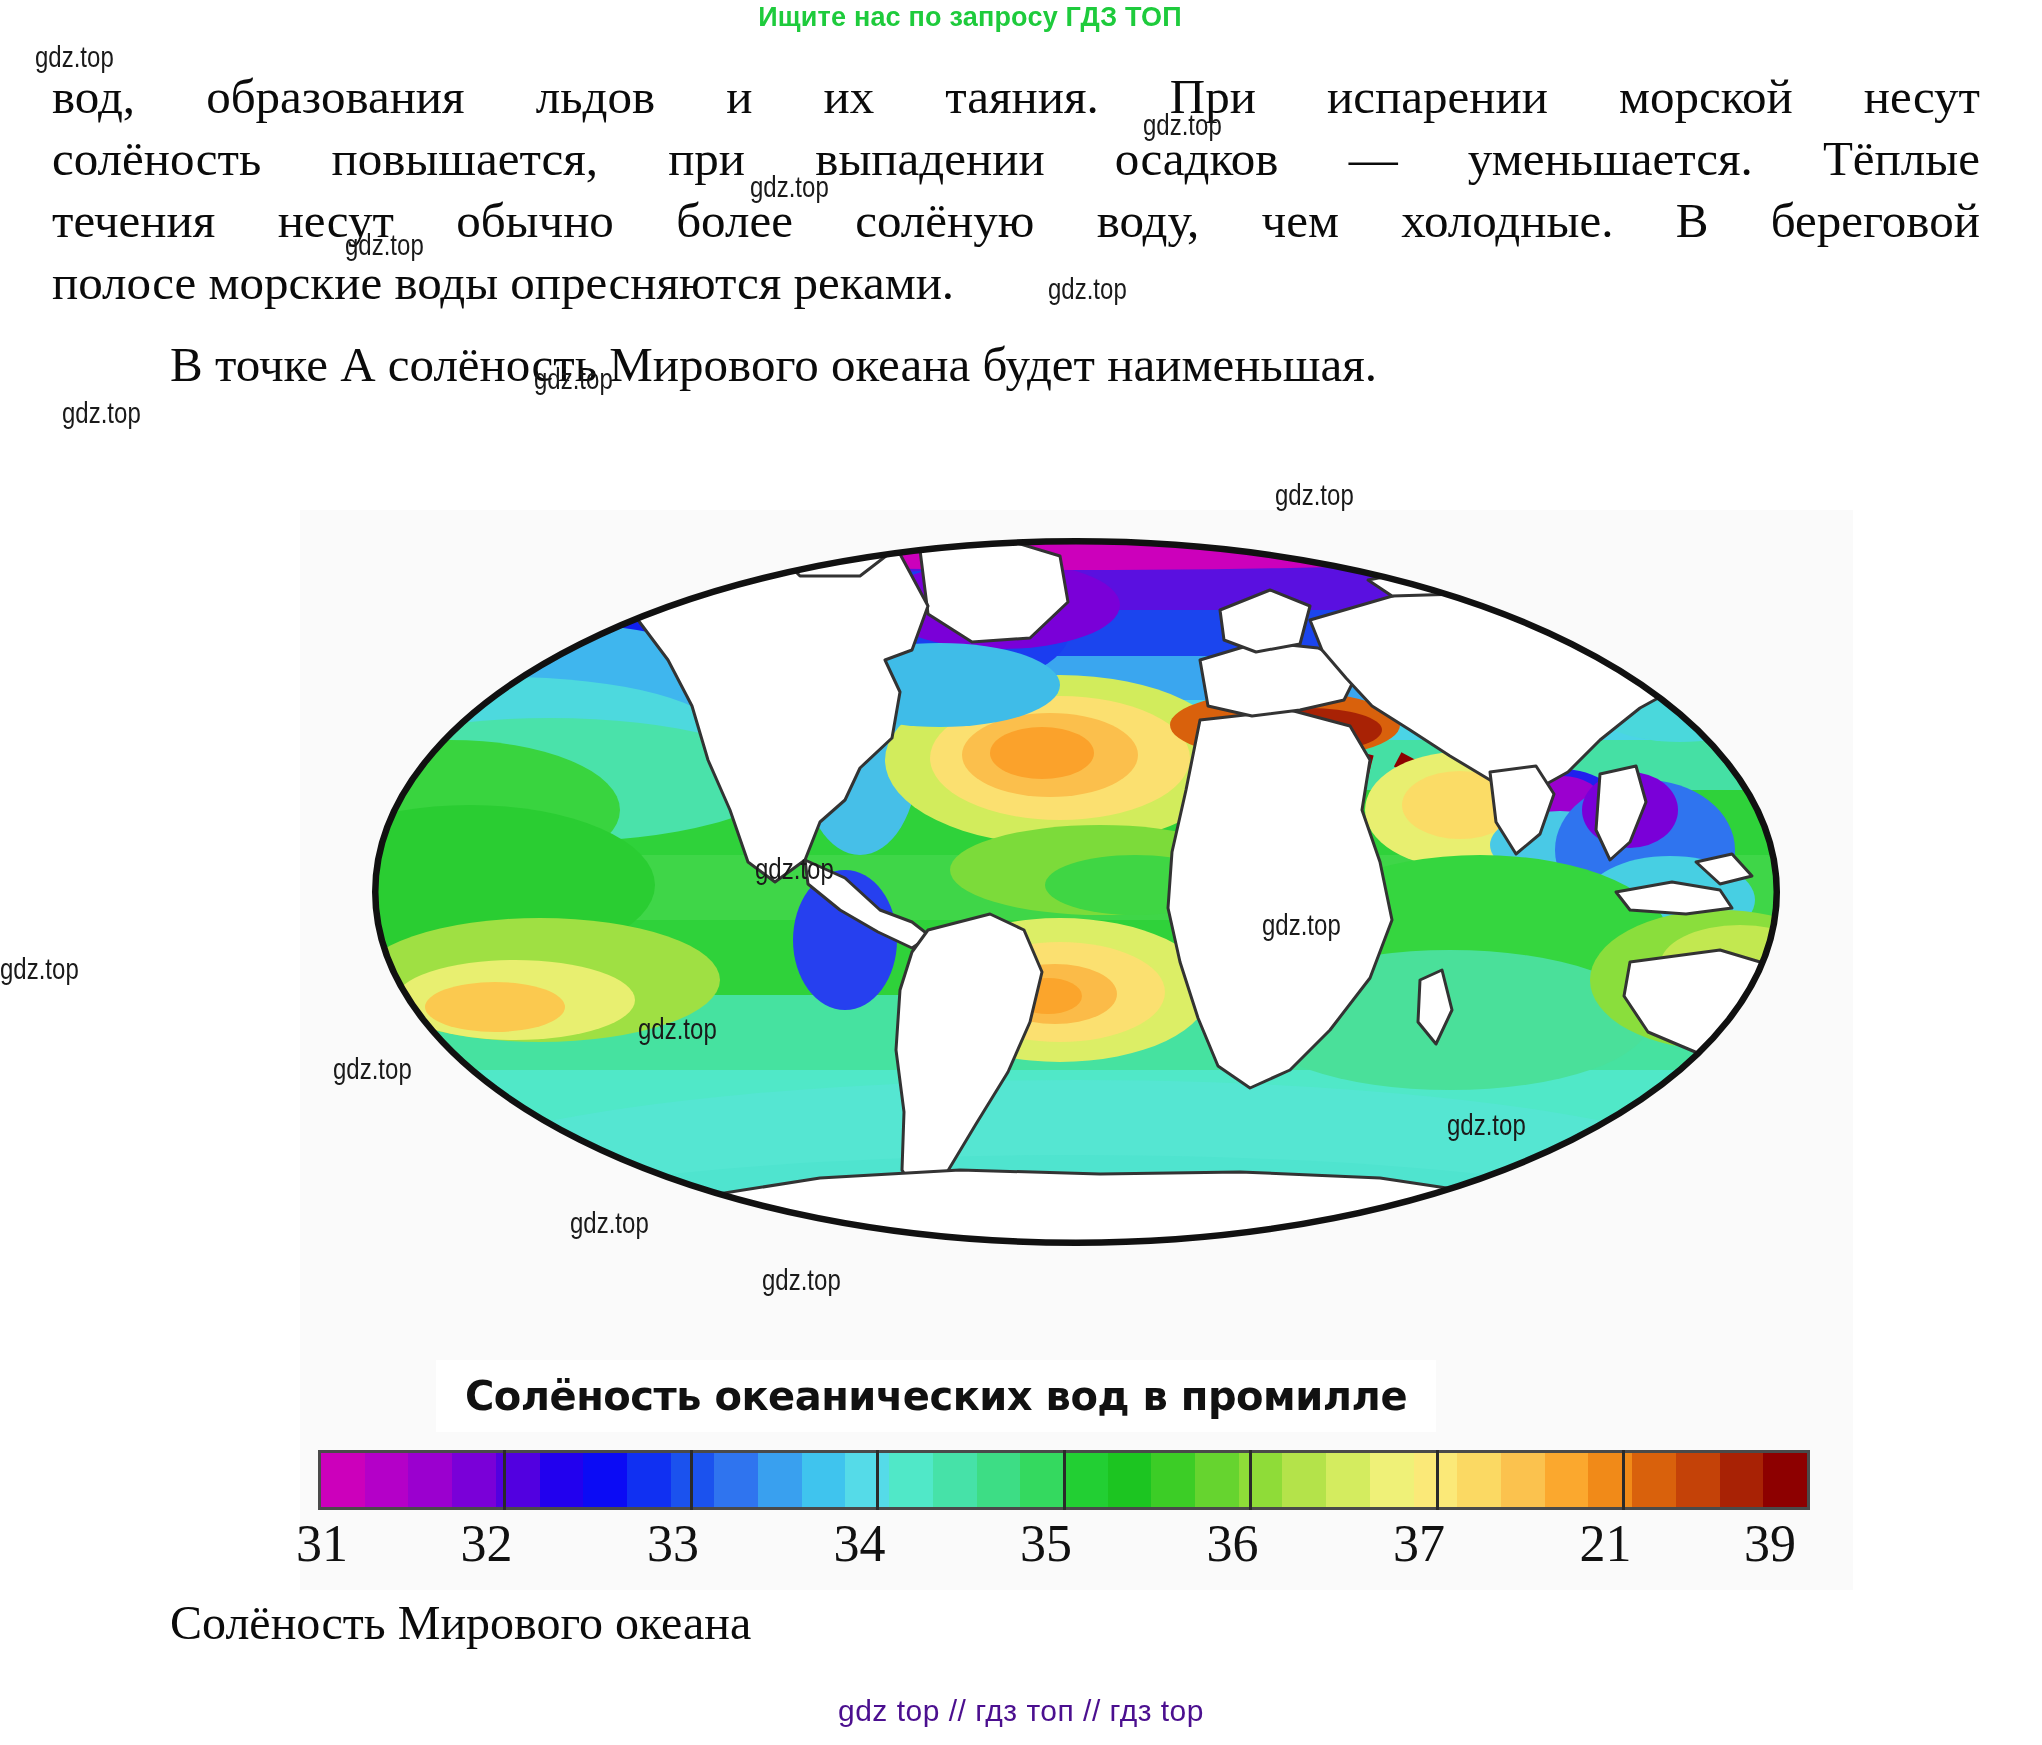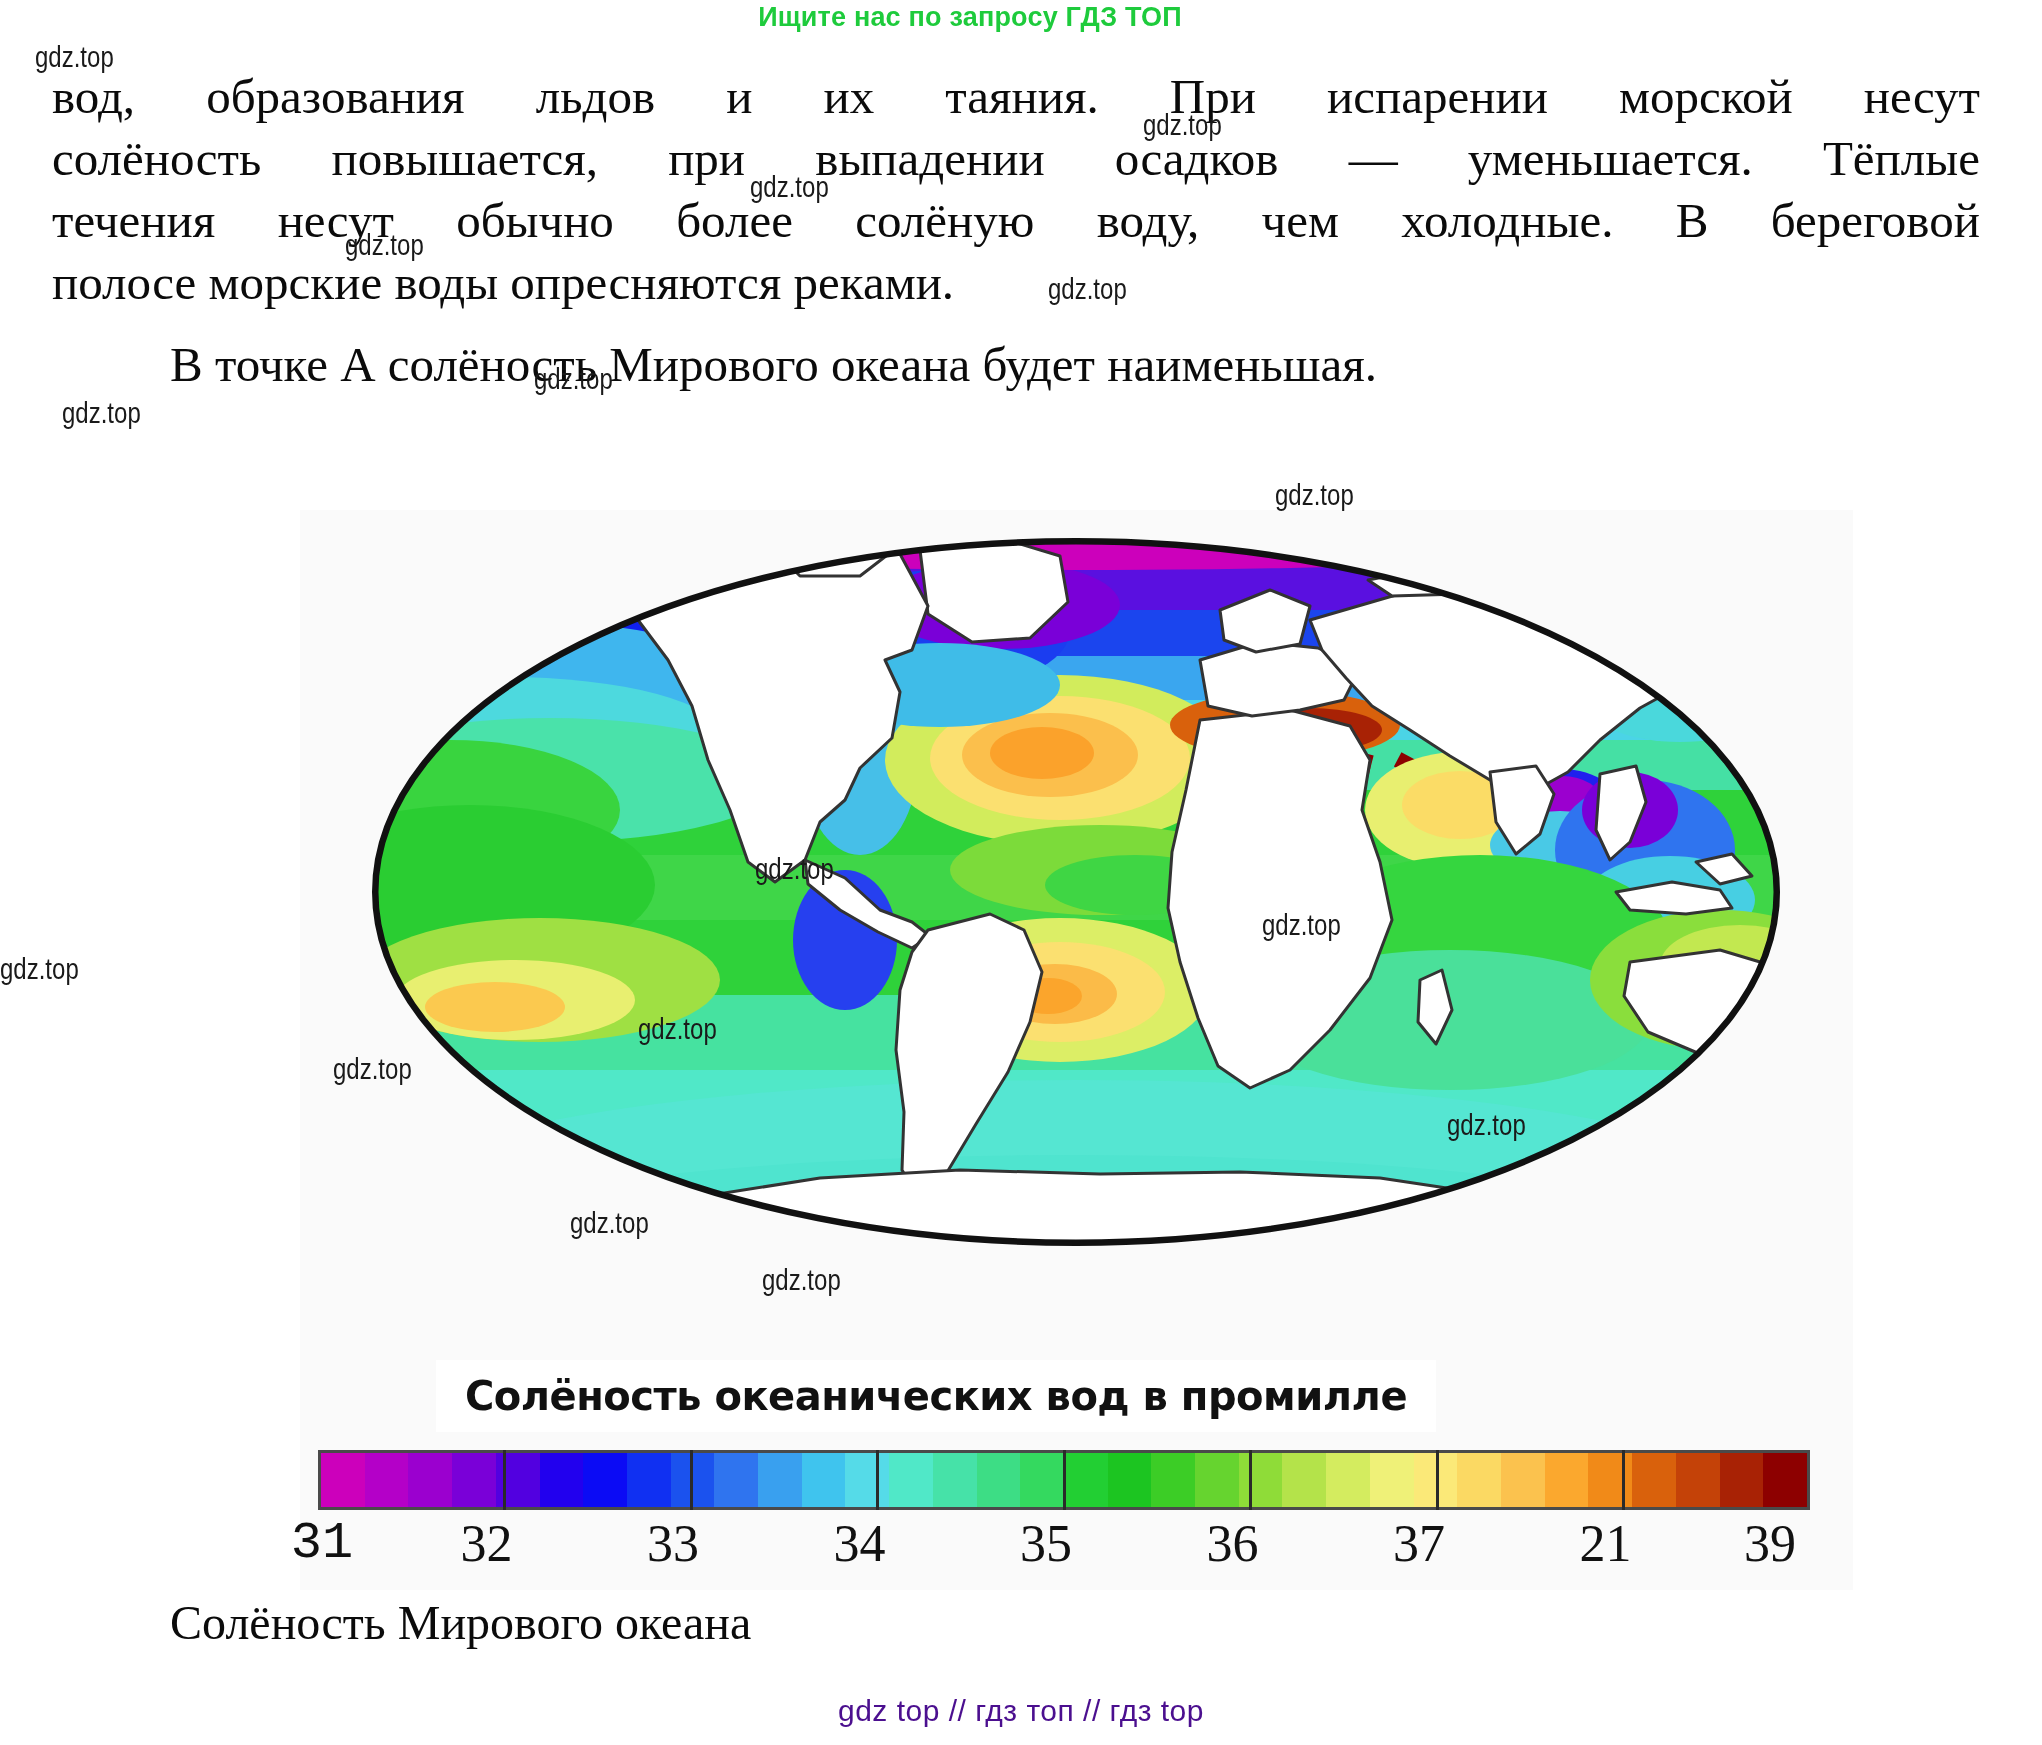--- a/index.html
+++ b/index.html
@@ -374,21 +374,21 @@
           <div class="tk" style="left: 185px;"></div>
           <div class="tk" style="left: 371.5px;"></div>
           <div class="tk" style="left: 558px;"></div>
           <div class="tk" style="left: 744.5px;"></div>
           <div class="tk" style="left: 931px;"></div>
           <div class="tk" style="left: 1117.5px;"></div>
           <div class="tk" style="left: 1304px;"></div>
         </div>
     </div>
     <div id="colorbar-labels">
-        <div class="lab" style="left: 22px; font-family: Liberation Mono, monospace;">31</div>
+        <div class="lab" style="left: 22px;">31</div>
         <div class="lab" style="left: 186.5px;">32</div>
         <div class="lab" style="left: 373px;">33</div>
         <div class="lab" style="left: 559.5px;">34</div>
         <div class="lab" style="left: 746px; font-family: Liberation Serif, serif;">35</div>
         <div class="lab" style="left: 932.5px;">36</div>
         <div class="lab" style="left: 1119px;">37</div>
         <div class="lab" style="left: 1305.5px;">21</div>
         <div class="lab" style="left: 1470px;">39</div>
       </div>
 

